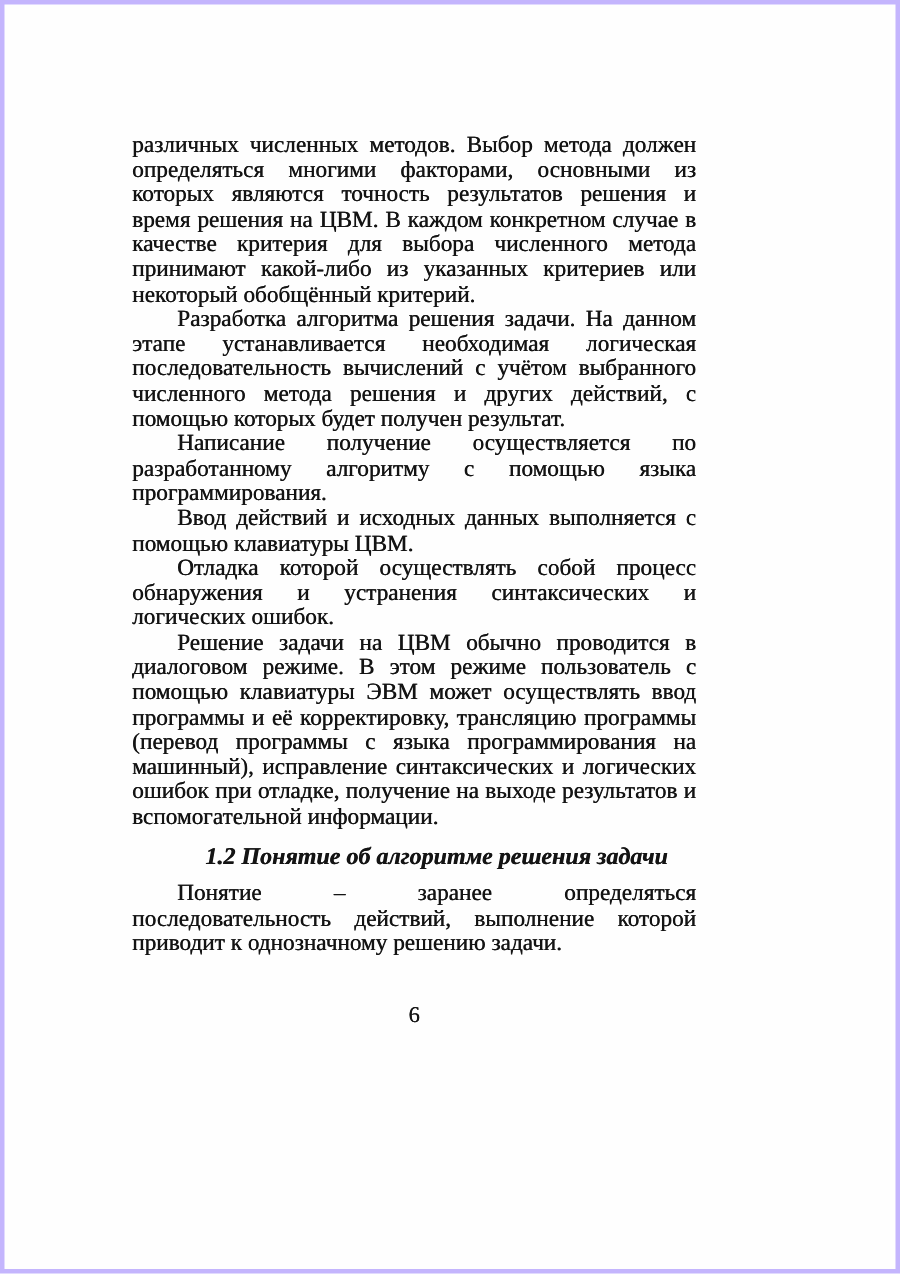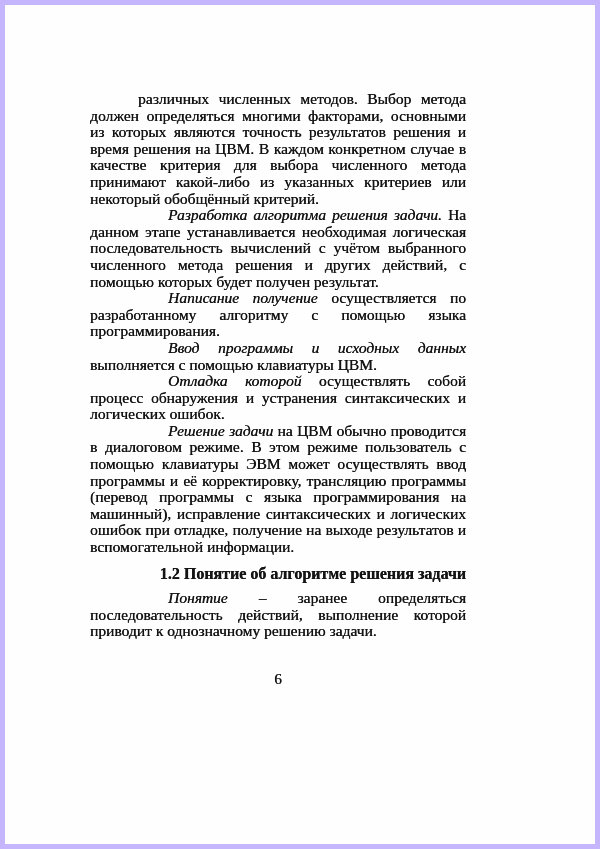--- a/index.html
+++ b/index.html
@@ -14,50 +14,49 @@
     overflow: hidden;
     font-family: "Liberation Serif", "DejaVu Serif", serif;
     color: #141414;
   }
   .page {
     position: absolute;
     inset: 0;
     width: 600px;
     height: 849px;
     box-sizing: border-box;
-    border: 5px solid #c4b5fd;
+    border: 3px solid #c4b5fd;
     background: #fefefe;
   }
   .text-block {
     position: absolute;
     left: 85px;
     top: 86px;
     width: 376px;
     font-size: 15.5px;
     line-height: 16.6px;
     text-align: justify;
     text-shadow: 0.3px 0 0 currentColor; 
   }
   .text-block p {
     margin: 0;
     text-indent: 30px;
   }
   .text-block p.no-indent {
     text-indent: 0;
   }
   .lead {
-    font-style: italic;
-    margin-left: 48px;
   }
   .section-heading {
     margin: 10px 0 8px 0;
     text-indent: 30px;
     font-size: 16px;
     font-weight: bold;
-    text-align: right;
+    font-style: italic;
+    text-align: center;
   }
   .page-number {
     position: absolute;
     left: 85px;
     top: 666px;
     width: 376px;
     text-align: center;
     font-size: 15px;
     text-shadow: 0.3px 0 0 currentColor;
   }
@@ -67,21 +66,21 @@
 
 <div class="page">
   <div class="text-block">
 
     <p class="no-indent"><span class="lead"></span><span>различных численных методов. Выбор метода должен определяться многими факторами, основными из которых являются точность результатов решения и время решения на ЦВМ. В каждом конкретном случае в качестве критерия для выбора численного метода принимают какой-либо из указанных критериев или некоторый обобщённый критерий.</span></p>
 
     <p><span class="lead">Разработка алгоритма решения задачи.</span><span> На данном этапе устанавливается необходимая логическая последовательность вычислений с учётом выбранного численного метода решения и других действий, с помощью которых будет получен результат.</span></p>
 
     <p><span class="lead">Написание получение</span><span> осуществляется по разработанному алгоритму с помощью языка программирования.</span></p>
 
-    <p><span class="lead">Ввод программы и исходных данных</span><span> выполняется с помощью клавиатуры ЦВМ.</span></p>
+    <p><span class="lead">Ввод действий и исходных данных</span><span> выполняется с помощью клавиатуры ЦВМ.</span></p>
 
     <p><span class="lead">Отладка которой</span><span> осуществлять собой процесс обнаружения и устранения синтаксических и логических ошибок.</span></p>
 
     <p><span class="lead">Решение задачи</span><span> на ЦВМ обычно проводится в диалоговом режиме. В этом режиме пользователь с помощью клавиатуры ЭВМ может осуществлять ввод программы и её корректировку, трансляцию программы (перевод программы с языка программирования на машинный), исправление синтаксических и логических ошибок при отладке, получение на выходе результатов и вспомогательной информации.</span></p>
 
     <h2 class="section-heading">1.2 Понятие об алгоритме решения задачи</h2>
 
     <p><span class="lead">Понятие</span><span> – заранее определяться последовательность действий, выполнение которой приводит к однозначному решению задачи.</span></p>
 
   </div>

